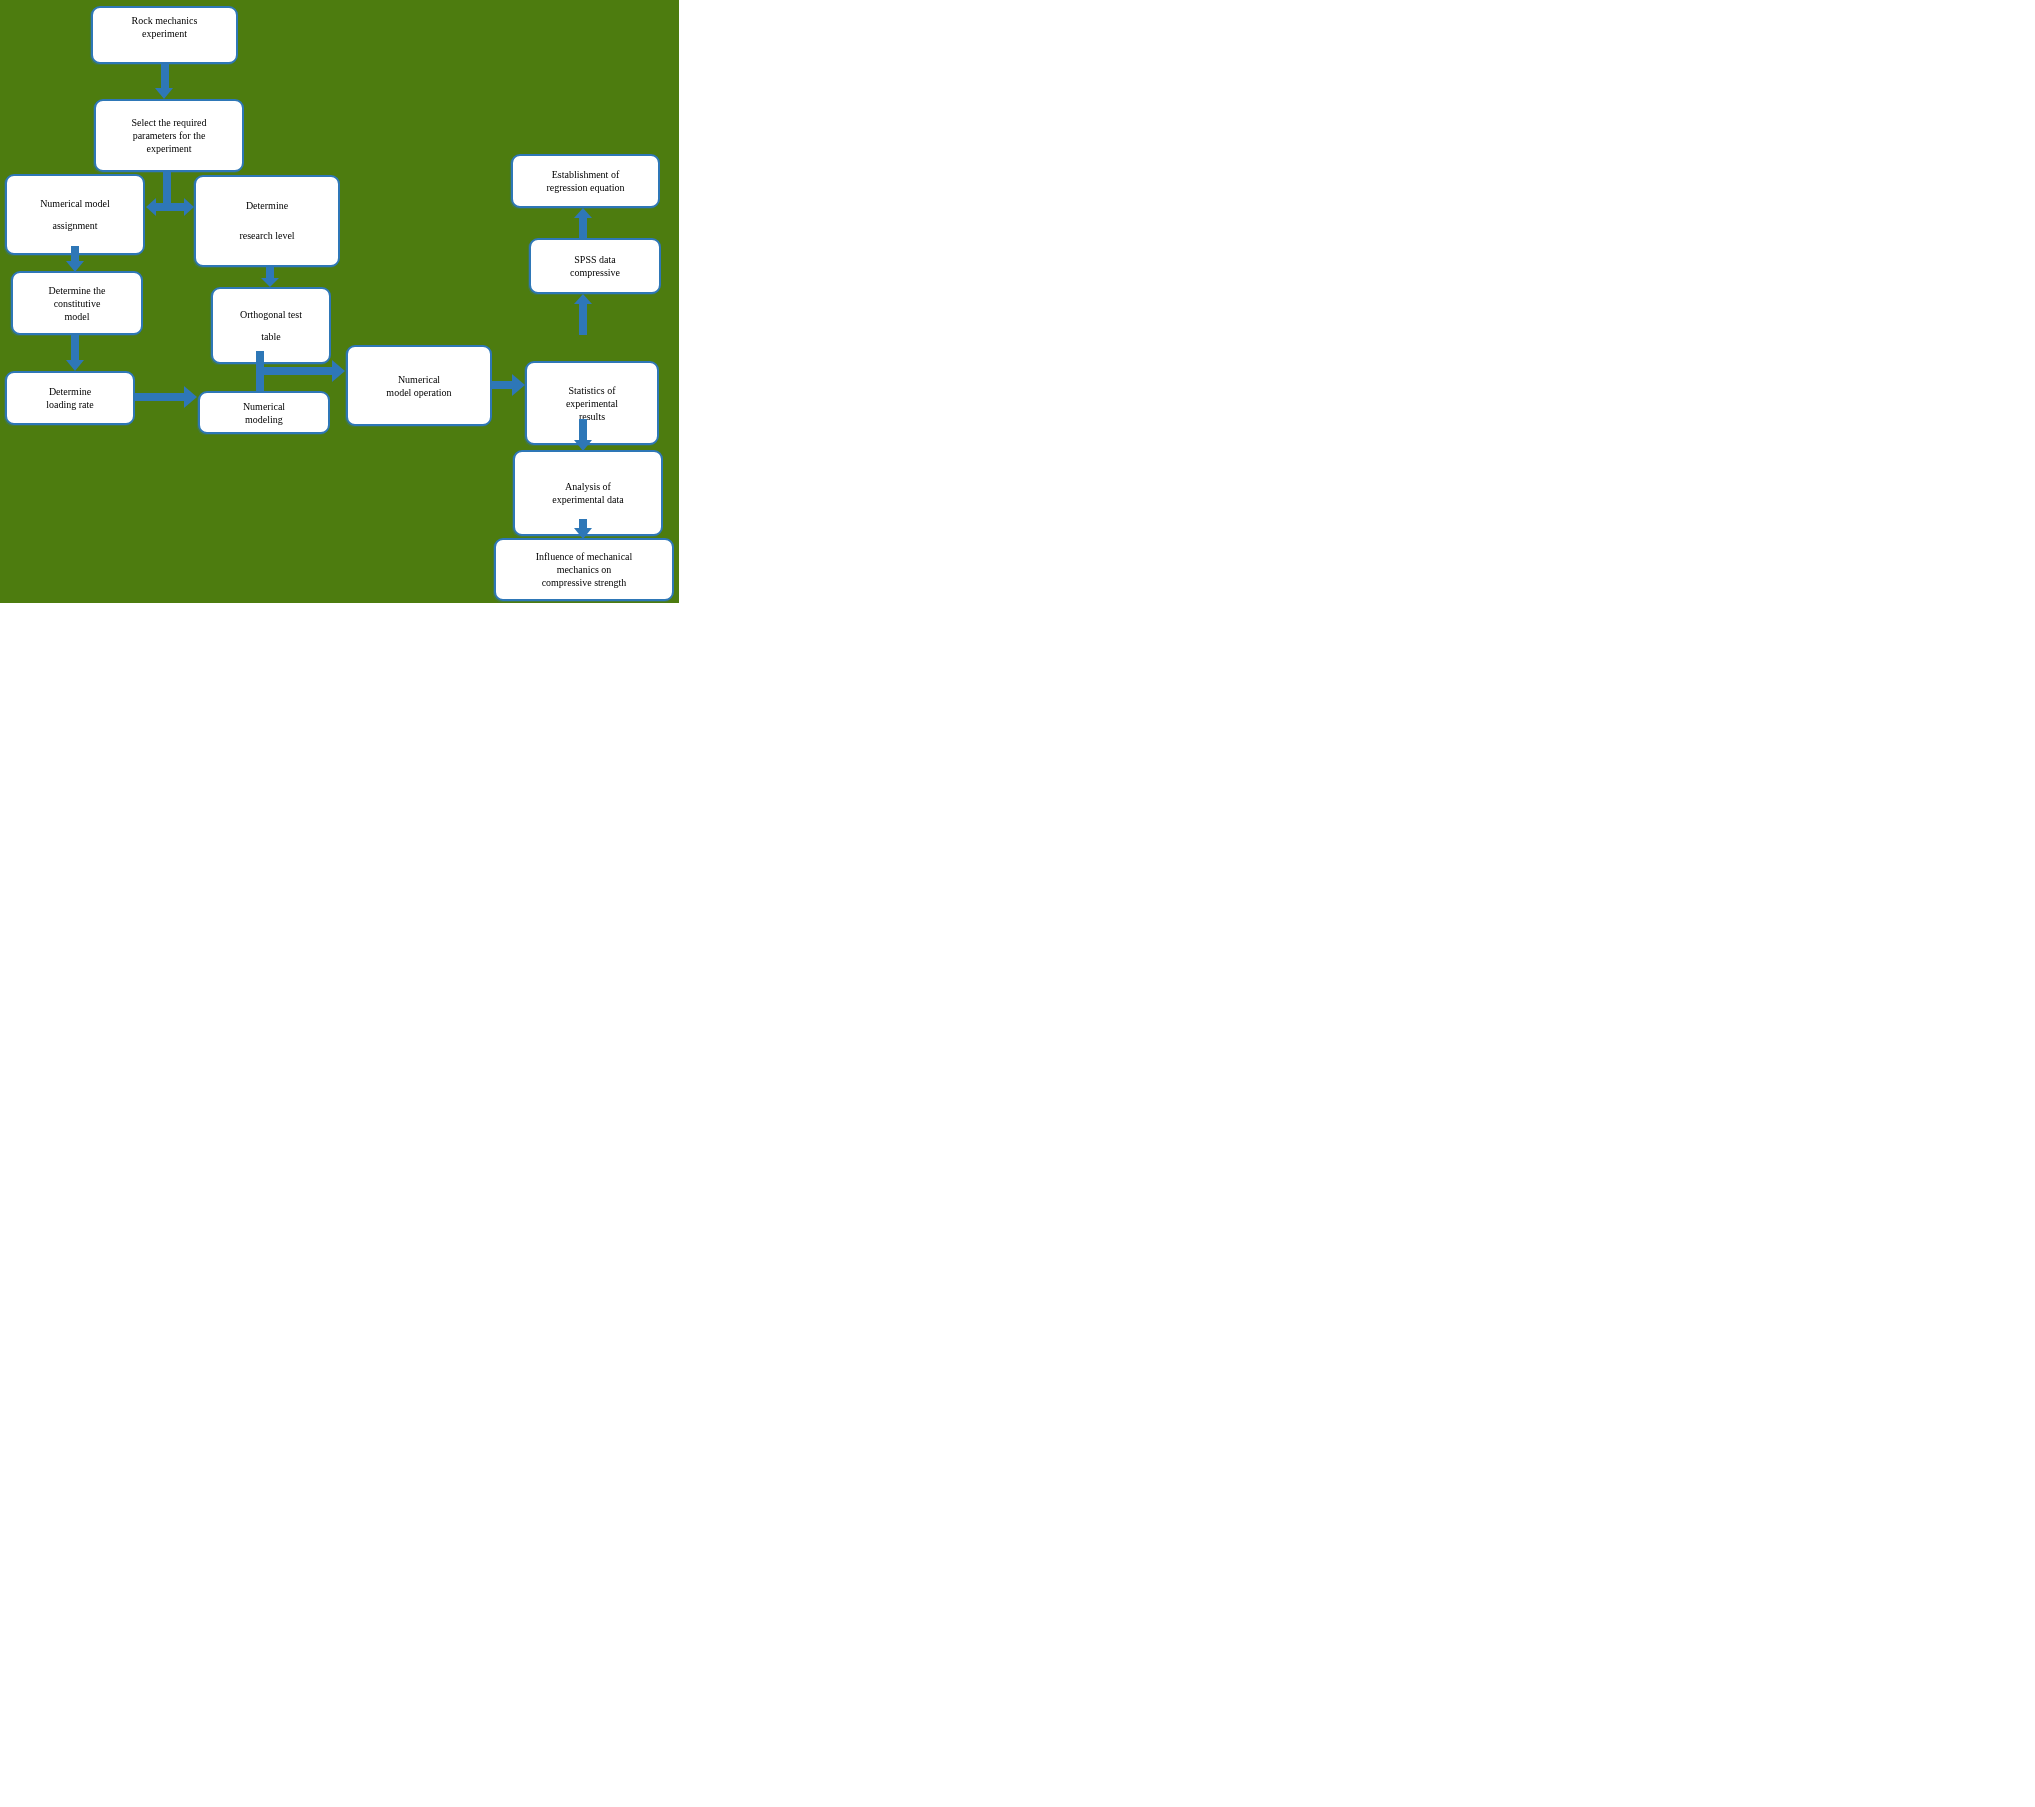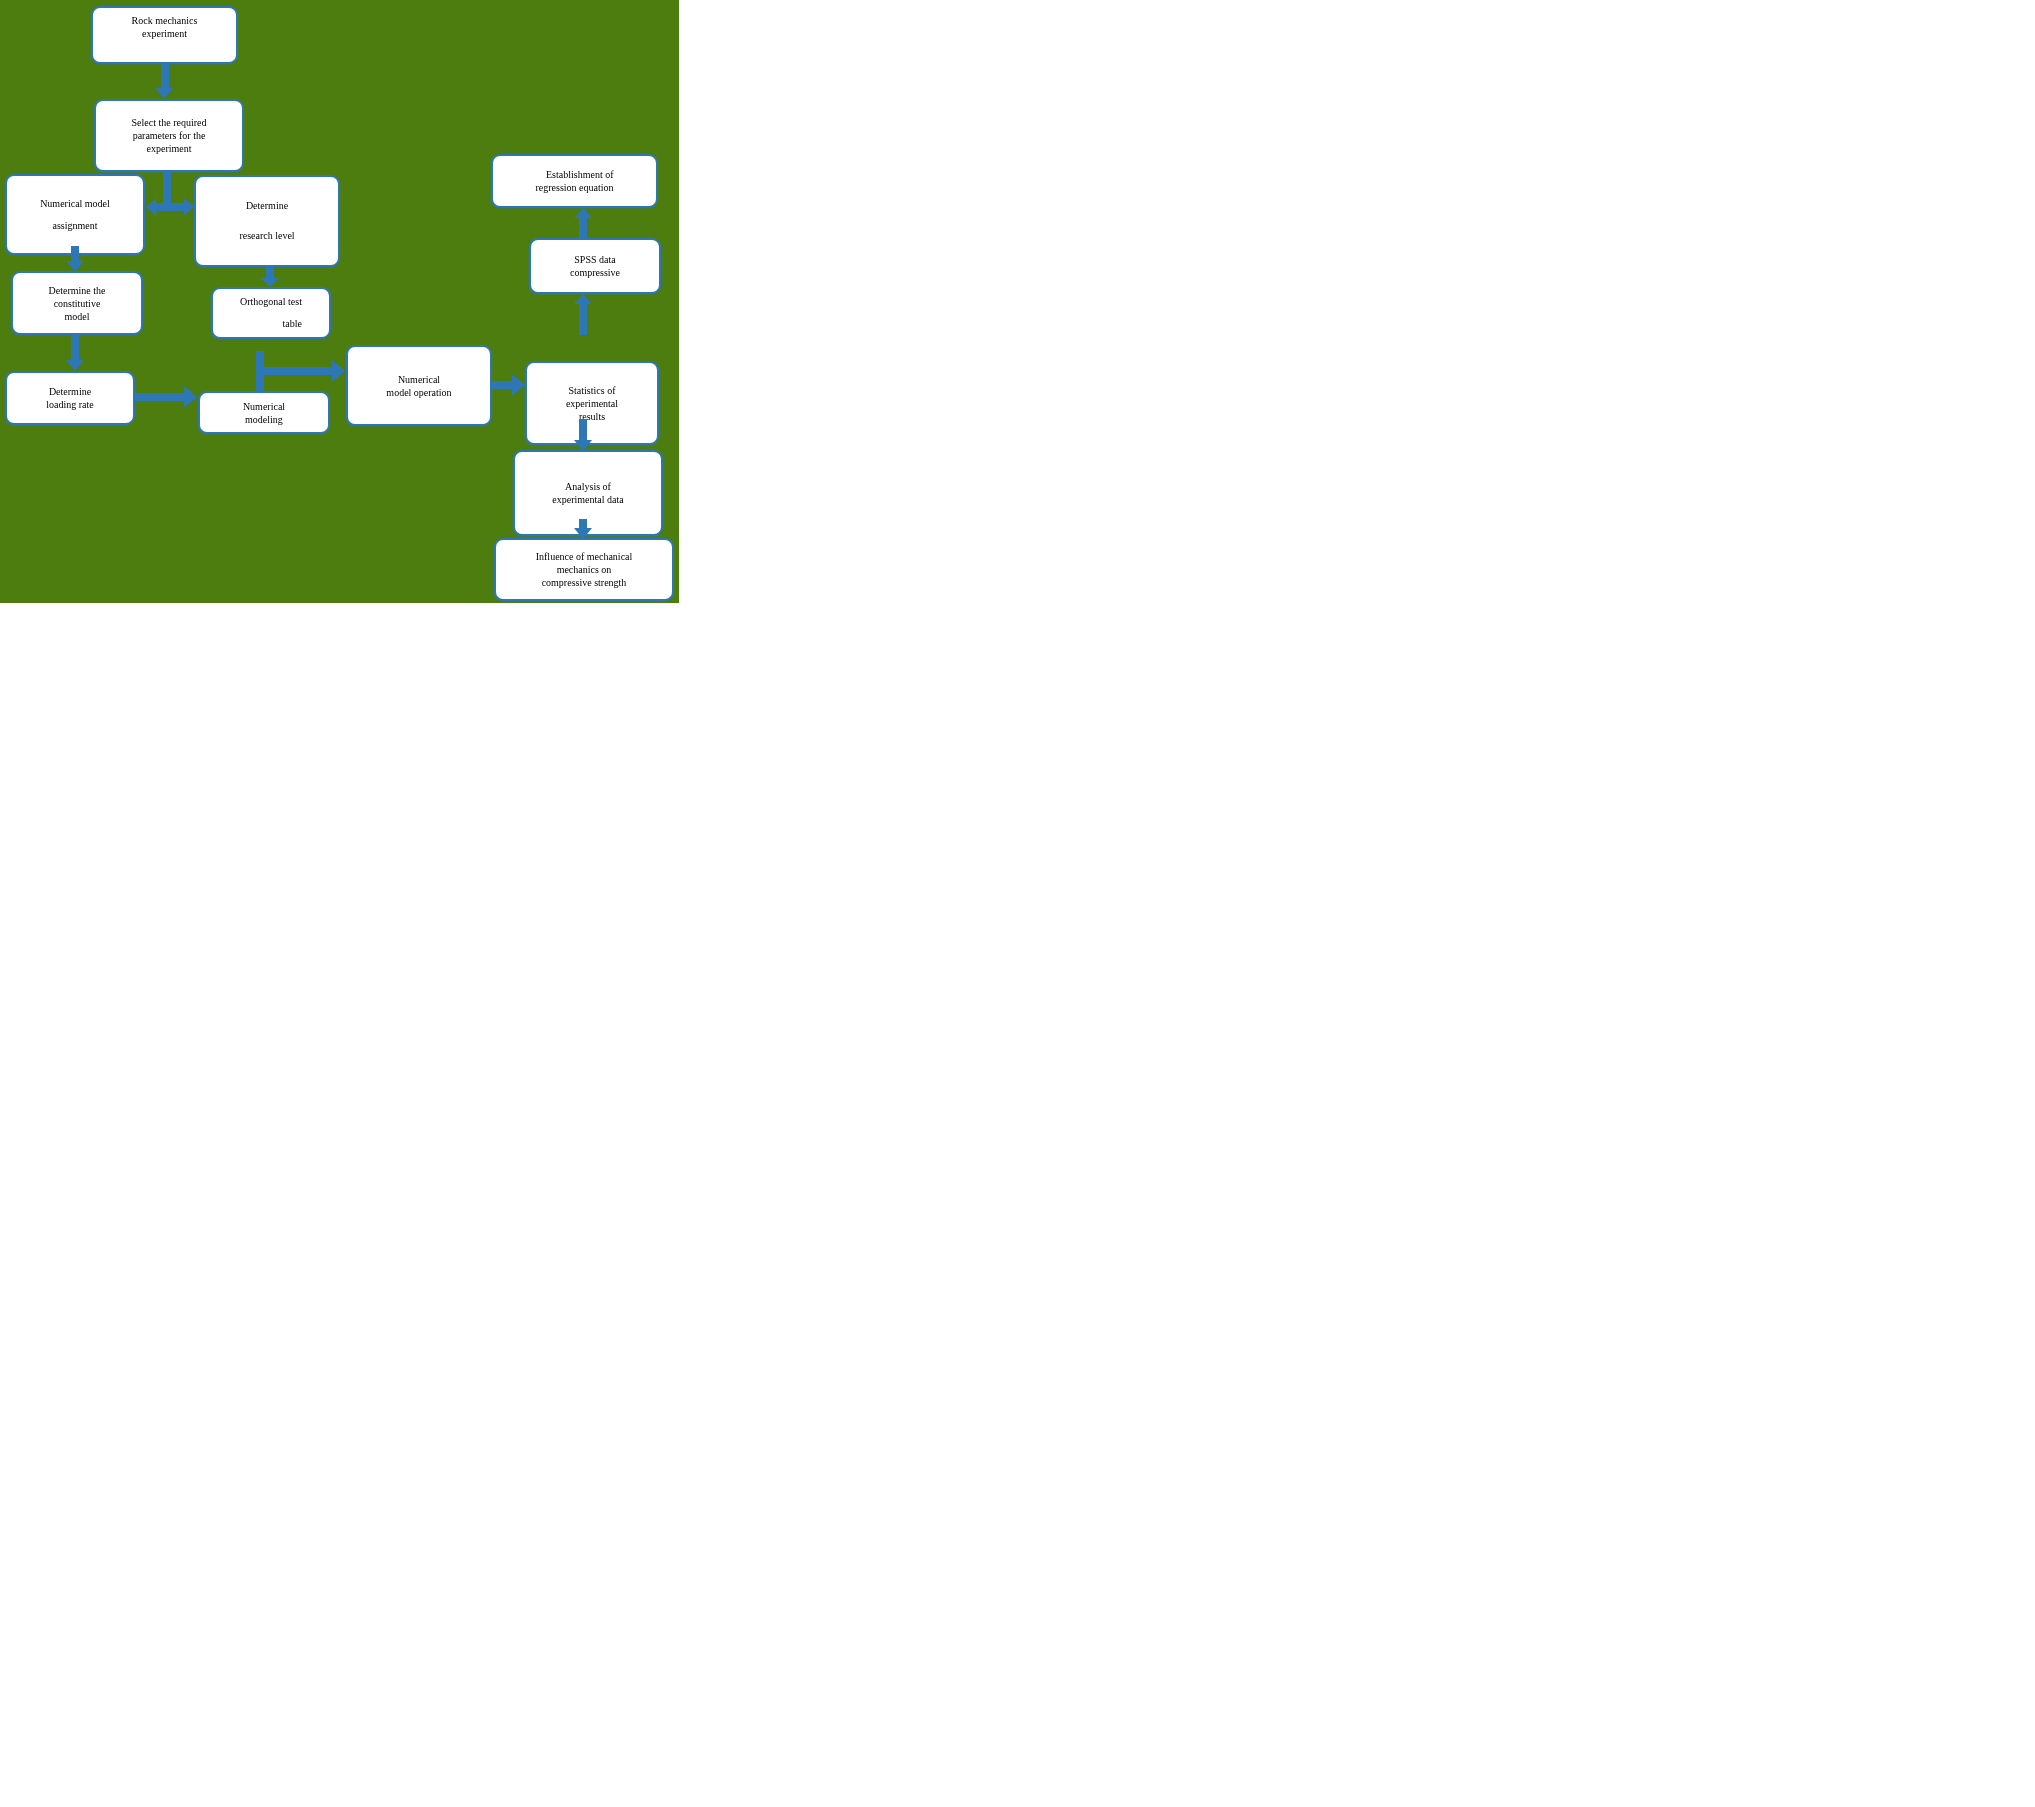--- a/index.html
+++ b/index.html
@@ -57,40 +57,40 @@
   <div class="box spread" style="left:5px;top:174px;width:140px;height:81px;">Numerical model
 assignment</div>
 
   <div class="box spread-lg" style="left:194px;top:175px;width:146px;height:92px;">Determine
 research level</div>
 
   <div class="box" style="left:11px;top:271px;width:132px;height:64px;">Determine the
 constitutive
 model</div>
 
-  <div class="box spread" style="left:211px;top:287px;width:120px;height:52px;text-align:right;">Orthogonal test
+  <div class="box spread" style="left:211px;top:287px;width:120px;height:77px;">Orthogonal test
 table</div>
 
   <div class="box" style="left:5px;top:371px;width:130px;height:54px;">Determine
 loading rate</div>
 
   <div class="box" style="left:198px;top:391px;width:132px;height:43px;">Numerical
 modeling</div>
 
   <div class="box" style="left:346px;top:345px;width:146px;height:81px;">Numerical
 model operation</div>
 
   <div class="box" style="left:525px;top:335px;width:134px;height:84px;margin-top:26px;">Statistics of
 experimental
 results</div>
 
   <div class="box" style="left:529px;top:238px;width:132px;height:56px;">SPSS data
 compressive</div>
 
-  <div class="box" style="left:491px;top:154px;width:167px;height:54px;text-align:right;">Establishment of
+  <div class="box" style="left:511px;top:154px;width:149px;height:54px;">Establishment of
 regression equation</div>
 
   <div class="box" style="left:513px;top:450px;width:150px;height:86px;">Analysis of
 experimental data</div>
 
   <div class="box" style="left:494px;top:538px;width:180px;height:63px;">Influence of mechanical
 mechanics on
 compressive strength</div>
 
   <div class="stem" style="left:161px;top:64px;width:8.4px;height:23.5px;"></div>

